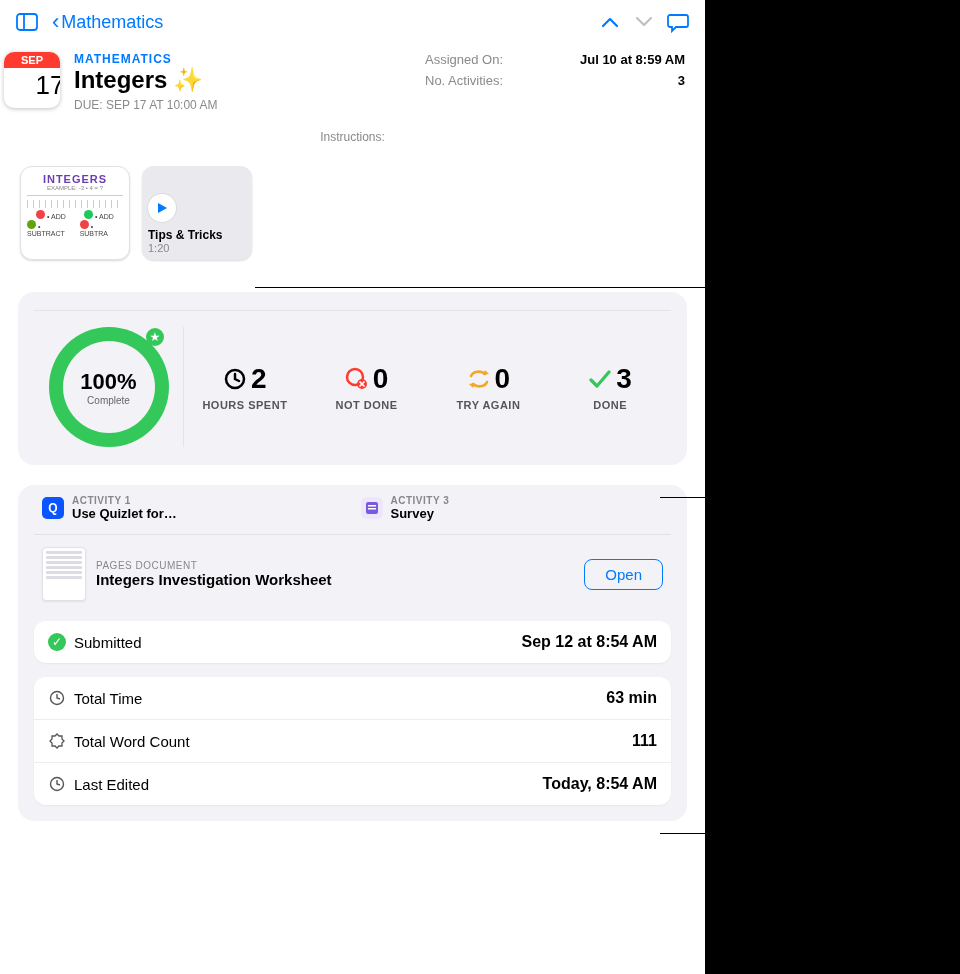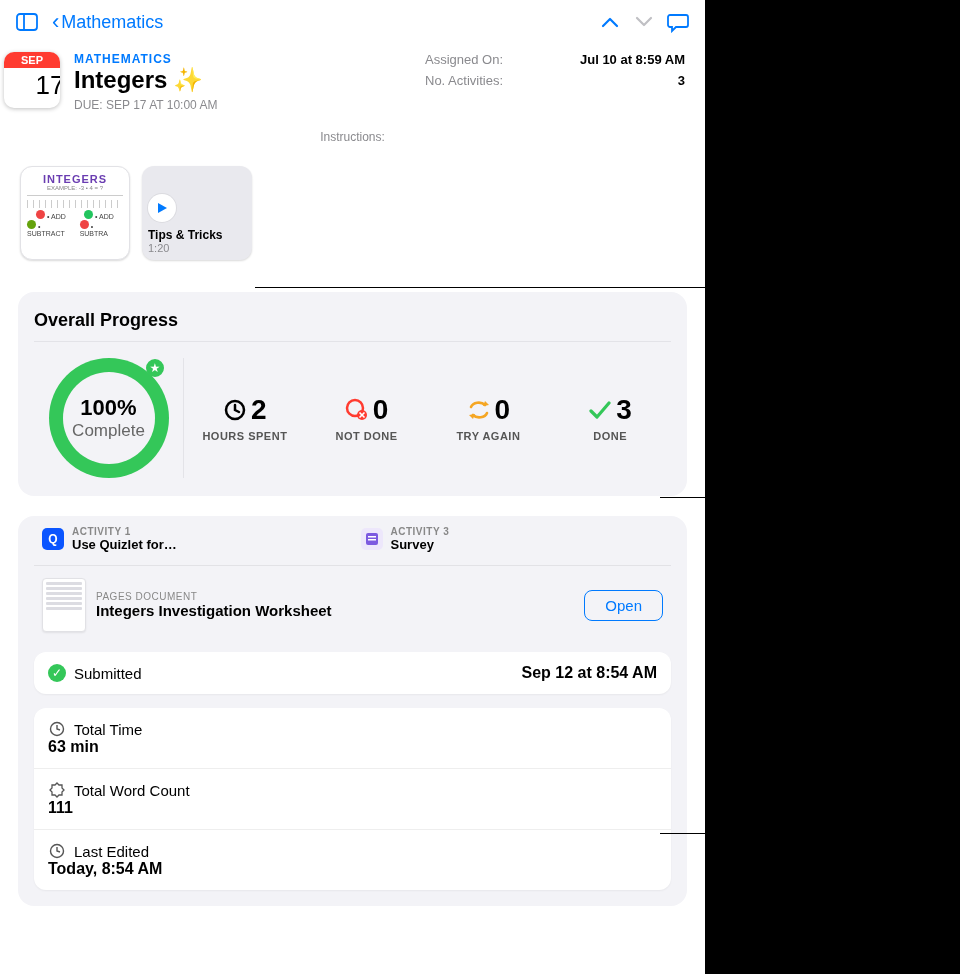--- a/index.html
+++ b/index.html
@@ -162,21 +162,21 @@
     display:flex;align-items:center;justify-content:center;
     position:relative;
     margin:0 auto;
   }
   .ring::before{
     content:""; position:absolute; inset:14px;
     background:#f3f3f7; border-radius:50%;
   }
   .ring-inner { position:relative; text-align:center; }
   .ring-pct { font-size:22px; font-weight:700; }
-  .ring-sub { font-size:17px; color:#666; }
+  .ring-sub { font-size:10px; color:#666; }
   .badge {
     position:absolute; top:-2px; right:16px;
     width:24px;height:24px; border-radius:50%;
     background:#34c759; border:3px solid #f3f3f7;
     color:#fff; font-size:12px;
     display:flex;align-items:center;justify-content:center;
   }
   .stats { flex:1; display:flex; }
   .stat { flex:1; text-align:center; }
   .stat-top { display:flex; justify-content:center; align-items:center; gap:4px; }
@@ -242,24 +242,23 @@
     background:#34c759;color:#fff;
     display:flex;align-items:center;justify-content:center;font-size:12px;
   }
 
   .list-card {
     background:#fff; border-radius:12px;
     margin-top:14px;
     box-shadow:0 1px 2px rgba(0,0,0,0.05);
   }
   .list-row {
-    display:flex; align-items:flex-start;
+    display:flex; align-items:flex-end;
     padding:12px 14px;
     border-top:1px solid #eee;
-    flex-direction:column;
   }
   .list-row:first-child{border-top:none;}
   .list-row .l { flex:1; display:flex; align-items:center; gap:8px; font-size:15px; }
   .list-row .v { font-size:16px; font-weight:700; }
   .mini-ic{ width:18px;height:18px;display:flex;align-items:center;justify-content:center;color:#555;}
 
   
   .callout {
     position:absolute;
     height:1px; background:#000;
@@ -355,21 +354,20 @@
         <svg width="12" height="12" viewBox="0 0 12 12">
             <polygon points="2,1 11,6 2,11" fill="#007aff"></polygon>
           </svg>
       </div>
       <div class="t">Tips &amp; Tricks</div>
       <div class="s">1:20</div>
     </div>
   </div>
 
   <div class="card">
-    <h3>Overall Progress</h3>
     <div class="prog-row">
       <div class="ring-wrap">
         <div class="badge">★</div>
         <div class="ring">
           <div class="ring-inner">
             <div class="ring-pct">100%</div>
             <div class="ring-sub">Complete</div>
           </div>
         </div>
       </div>

